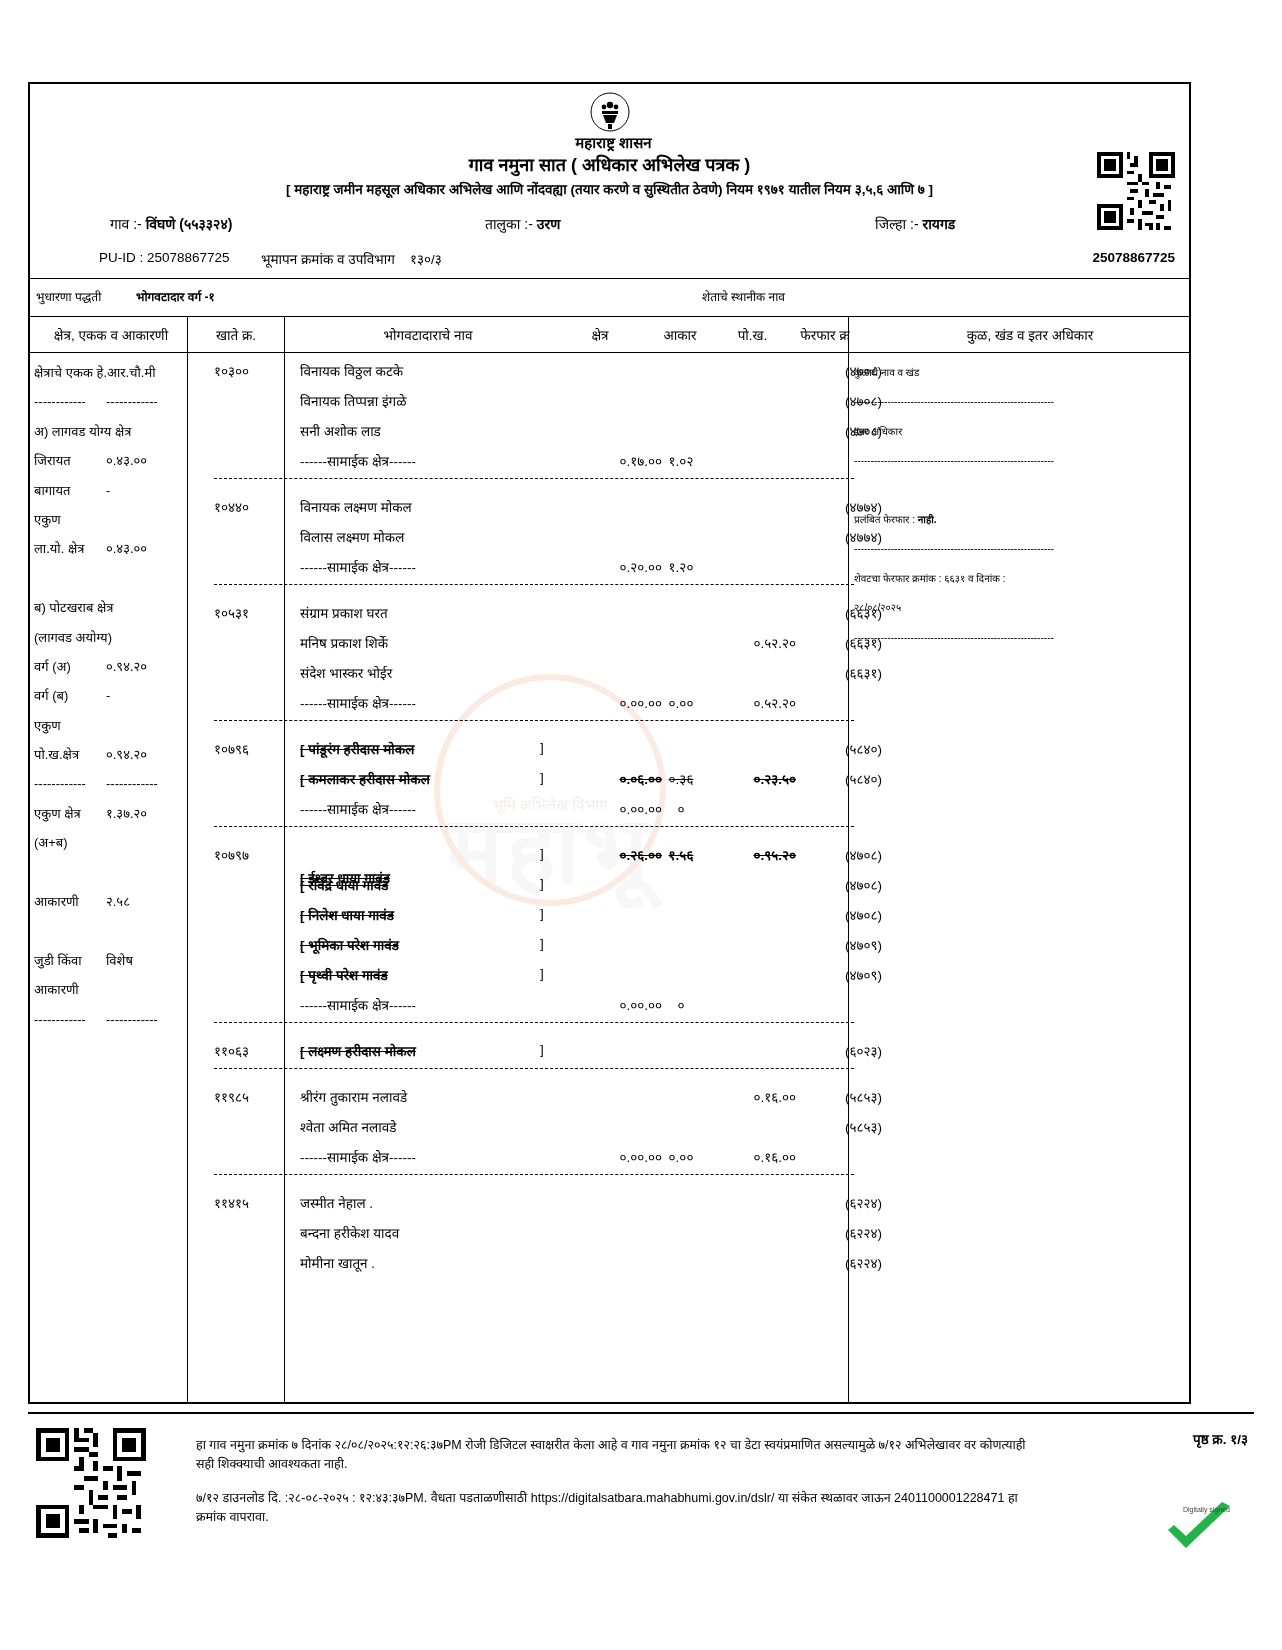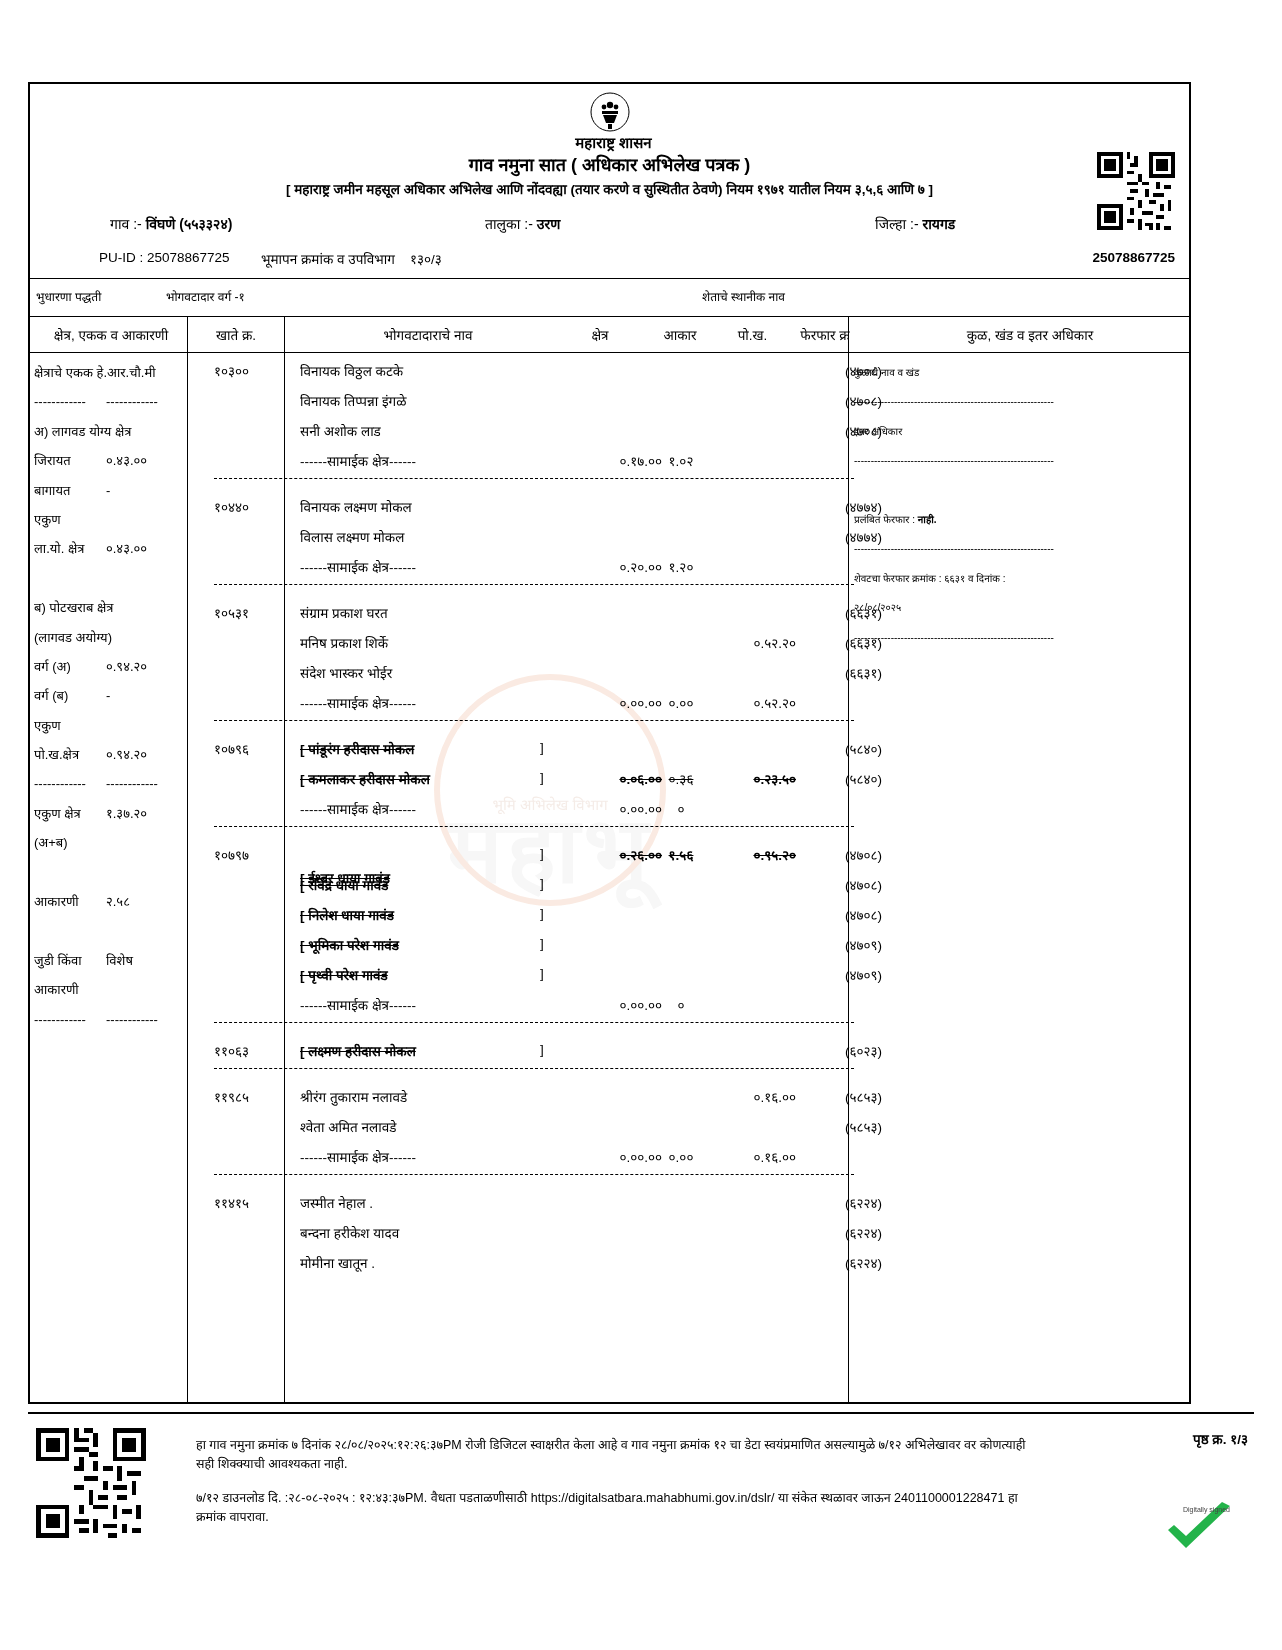--- a/index.html
+++ b/index.html
@@ -106,21 +106,21 @@
     border-top: 1.6px solid #000;
   }
   .row-bhudharana {
     position: absolute;
     left: 0; right: 0;
     top: 196px;
     height: 36px;
     font-size: 12px;
   }
   .b-l1 { position: absolute; left: 6px; top: 8px;}
-  .b-l2 { position: absolute; left: 136px; top: 8px; font-weight: normal;}
+  .b-l2 { position: absolute; left: 106px; top: 8px; font-weight: bold;}
   .b-l3 { position: absolute; left: 672px; top: 8px;}
   .b-l4 { position: absolute; left: 810px; top: 8px; font-weight: bold;}
 
   .sep-2 {
     position: absolute;
     left: 0; right: 0;
     top: 232px;
     border-top: 1.6px solid #000;
   }
   

